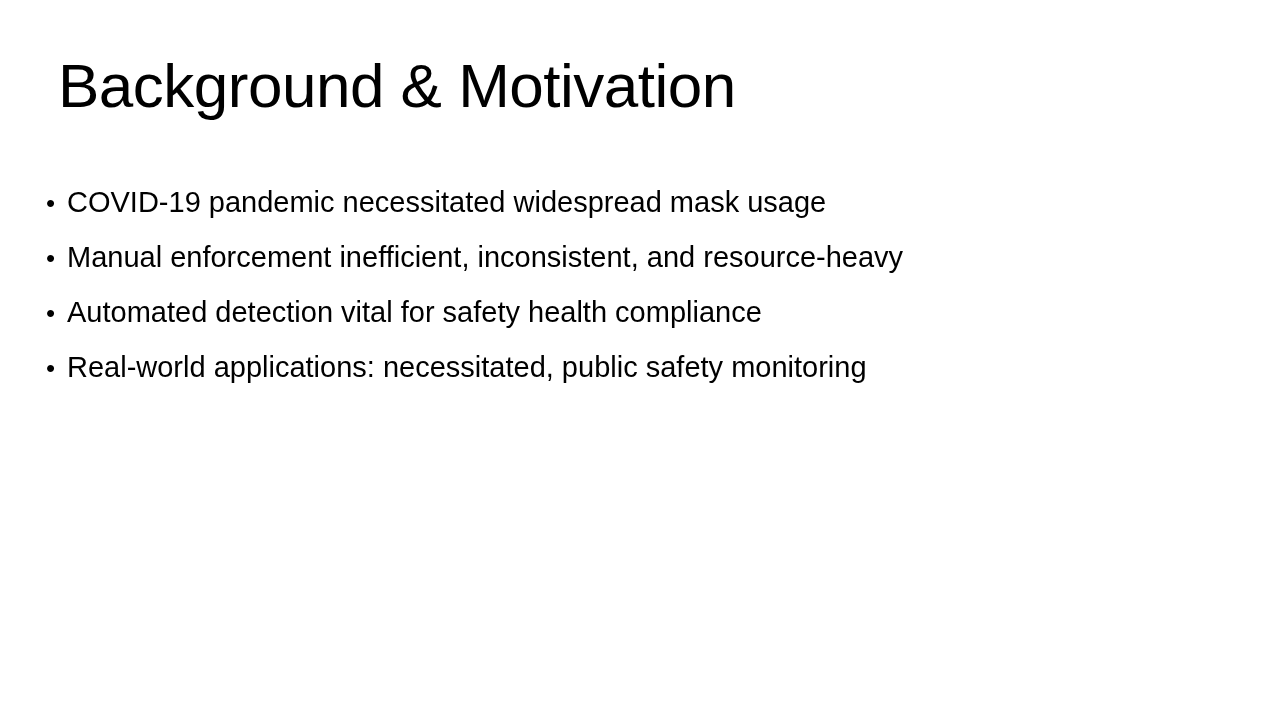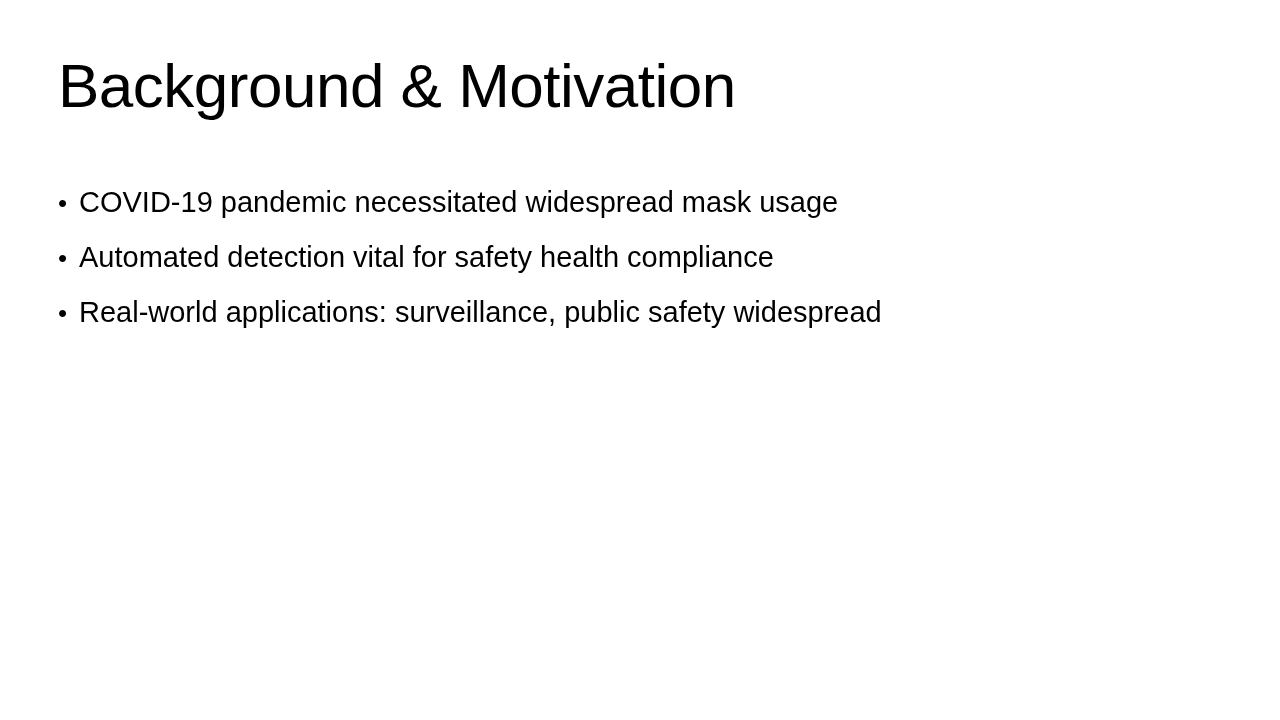--- a/index.html
+++ b/index.html
@@ -23,21 +23,21 @@
     margin: 0;
     font-size: 62px;
     font-weight: 400;
     letter-spacing: -0.5px;
     line-height: 1.15;
     color: #000000;
     white-space: nowrap;
   }
   .bullet-list {
     position: absolute;
-    left: 58px;
+    left: 46px;
     top: 175px;
     margin: 0;
     padding: 0;
     list-style: none;
   }
   .bullet-item {
     font-size: 29px;
     font-weight: 400;
     line-height: 54px;
     color: #000000;
@@ -54,19 +54,22 @@
 <body>
 
 <div class="slide">
   <h1 class="slide-title">Background &amp; Motivation</h1>
 
   <ul class="bullet-list">
     <li class="bullet-item">
       <span class="bullet-marker">•</span><span>COVID-19 pandemic necessitated widespread mask usage</span>
     </li>
     <li class="bullet-item">
+      <span class="bullet-marker">•</span><span>Manual enforcement inefficient, inconsistent, and resource-heavy</span>
+    </li>
+    <li class="bullet-item">
       <span class="bullet-marker">•</span><span>Automated detection vital for safety health compliance</span>
     </li>
     <li class="bullet-item">
-      <span class="bullet-marker">•</span><span>Real-world applications: surveillance, public safety widespread</span>
+      <span class="bullet-marker">•</span><span>Real-world applications: necessitated, public safety monitoring</span>
     </li>
   </ul>
 </div>
 
 </body></html>

